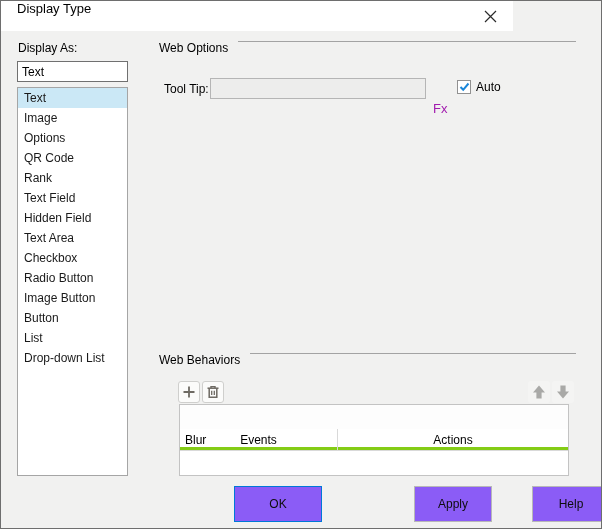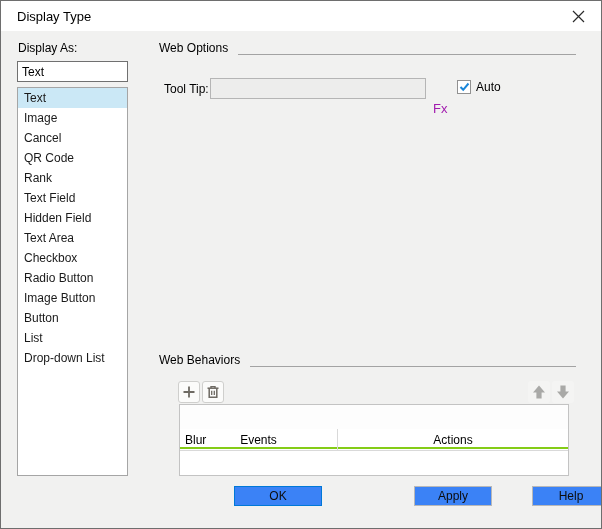--- a/index.html
+++ b/index.html
@@ -10,23 +10,23 @@
     position: relative;
     width: 602px;
     height: 529px;
     background: #f1f1f0;
     border: 1px solid #6e6e6e;
     overflow: hidden;
   }
 
   
   .titlebar {
-    position: absolute; left: 0; top: 0; width: 600px; height: 30px;
+    position: absolute; left: 0; top: 0; width: 512px; height: 30px;
     background: #ffffff;
-    display: flex; align-items: center;
+    display: flex; 
   }
   .titlebar .title {
     margin-left: 16px; font-size: 13px; color: #000;
   }
   .close-btn {
     position: absolute; right: 0; top: 0; width: 45px; height: 30px;
     display: flex; align-items: center; justify-content: center;
     background: transparent; border: none; cursor: pointer;
   }
 
@@ -51,21 +51,21 @@
     height: 20px; line-height: 20px;
     font-size: 12px; color: #1a1a1a;
     padding-left: 6px; cursor: default;
     white-space: nowrap;
   }
   .list-item.selected { background: #cbe8f6; }
 
   
   .section {
     position: absolute; left: 158px; width: 417px;
-    display: flex; align-items: flex-end;
+    display: flex; align-items: flex-start;
   }
   .section .sec-title { font-size: 12px; color: #000; white-space: nowrap; }
   .section .sec-line { flex: 1; height: 1px; background: #a3a3a3; margin-left: 10px; }
   .sec-web-options { top: 40px; }
   .sec-web-behaviors { top: 352px; }
 
   
   .tooltip-label {
     position: absolute; left: 163px; top: 81px; font-size: 12px; color: #000; text-align: center;
   }
@@ -110,38 +110,38 @@
   
   .behaviors-table {
     position: absolute; left: 178px; top: 403px; width: 390px; height: 72px;
     background: #fff; border: 1px solid #c3c3c3;
   }
   .tbl-row {
     display: grid; grid-template-columns: 158px 1fr;
   }
   .tbl-header { height: 24px; background: #fdfdfd; }
   .tbl-header .cell {
-    border-bottom: 2px solid #84cc16;
+    border-bottom: 4px solid #84cc16;
     display: flex; align-items: center; justify-content: center;
     font-size: 12px; color: #000; margin-top: 28px;
   }
   .tbl-header .cell:first-child { border-right: 1px solid #c9c9c9; }
   .tbl-data { height: 22px; }
   .tbl-data .cell {
     border-bottom: 1px solid #d9d9d9;
     display: flex; align-items: center;
     font-size: 12px; color: #000; padding-left: 5px;
   }
   .tbl-data .cell:first-child { border-right: 1px solid #d9d9d9; }
   .tbl-empty { height: 24px; background: #fff; }
 
   
   .footer-btn {
-    position: absolute; top: 485px; height: 20px;
-    background: #3b82f6; border: 1px solid #b8b8b8;
+    position: absolute; top: 485px; height: 36px;
+    background: #8b5cf6; border: 1px solid #b8b8b8;
     font-family: "Liberation Sans", sans-serif;
     font-size: 12px; color: #0d0d0d; cursor: pointer;
   }
   .btn-ok     { left: 233px; width: 88px; border: 1px solid #0078d7; }
   .btn-cancel { left: 328px; width: 78px; }
   .btn-apply  { left: 413px; width: 78px; }
   .btn-help   { left: 497px; width: 78px; margin-left: 34px; }
 
   svg { display: block; }
 </style>
@@ -160,21 +160,21 @@
       </span>
     </button>
   </div>
 
   <div class="display-as-label">Display As:</div>
   <input class="display-as-input" type="text" value="Text" style="">
 
   <div class="listbox">
     <div class="list-item selected">Text</div>
     <div class="list-item">Image</div>
-    <div class="list-item">Cancel</div>
+    <div class="list-item">Options</div>
     <div class="list-item">QR Code</div>
     <div class="list-item">Rank</div>
     <div class="list-item">Text Field</div>
     <div class="list-item">Hidden Field</div>
     <div class="list-item">Text Area</div>
     <div class="list-item">Checkbox</div>
     <div class="list-item">Radio Button</div>
     <div class="list-item">Image Button</div>
     <div class="list-item">Button</div>
     <div class="list-item">List</div>

